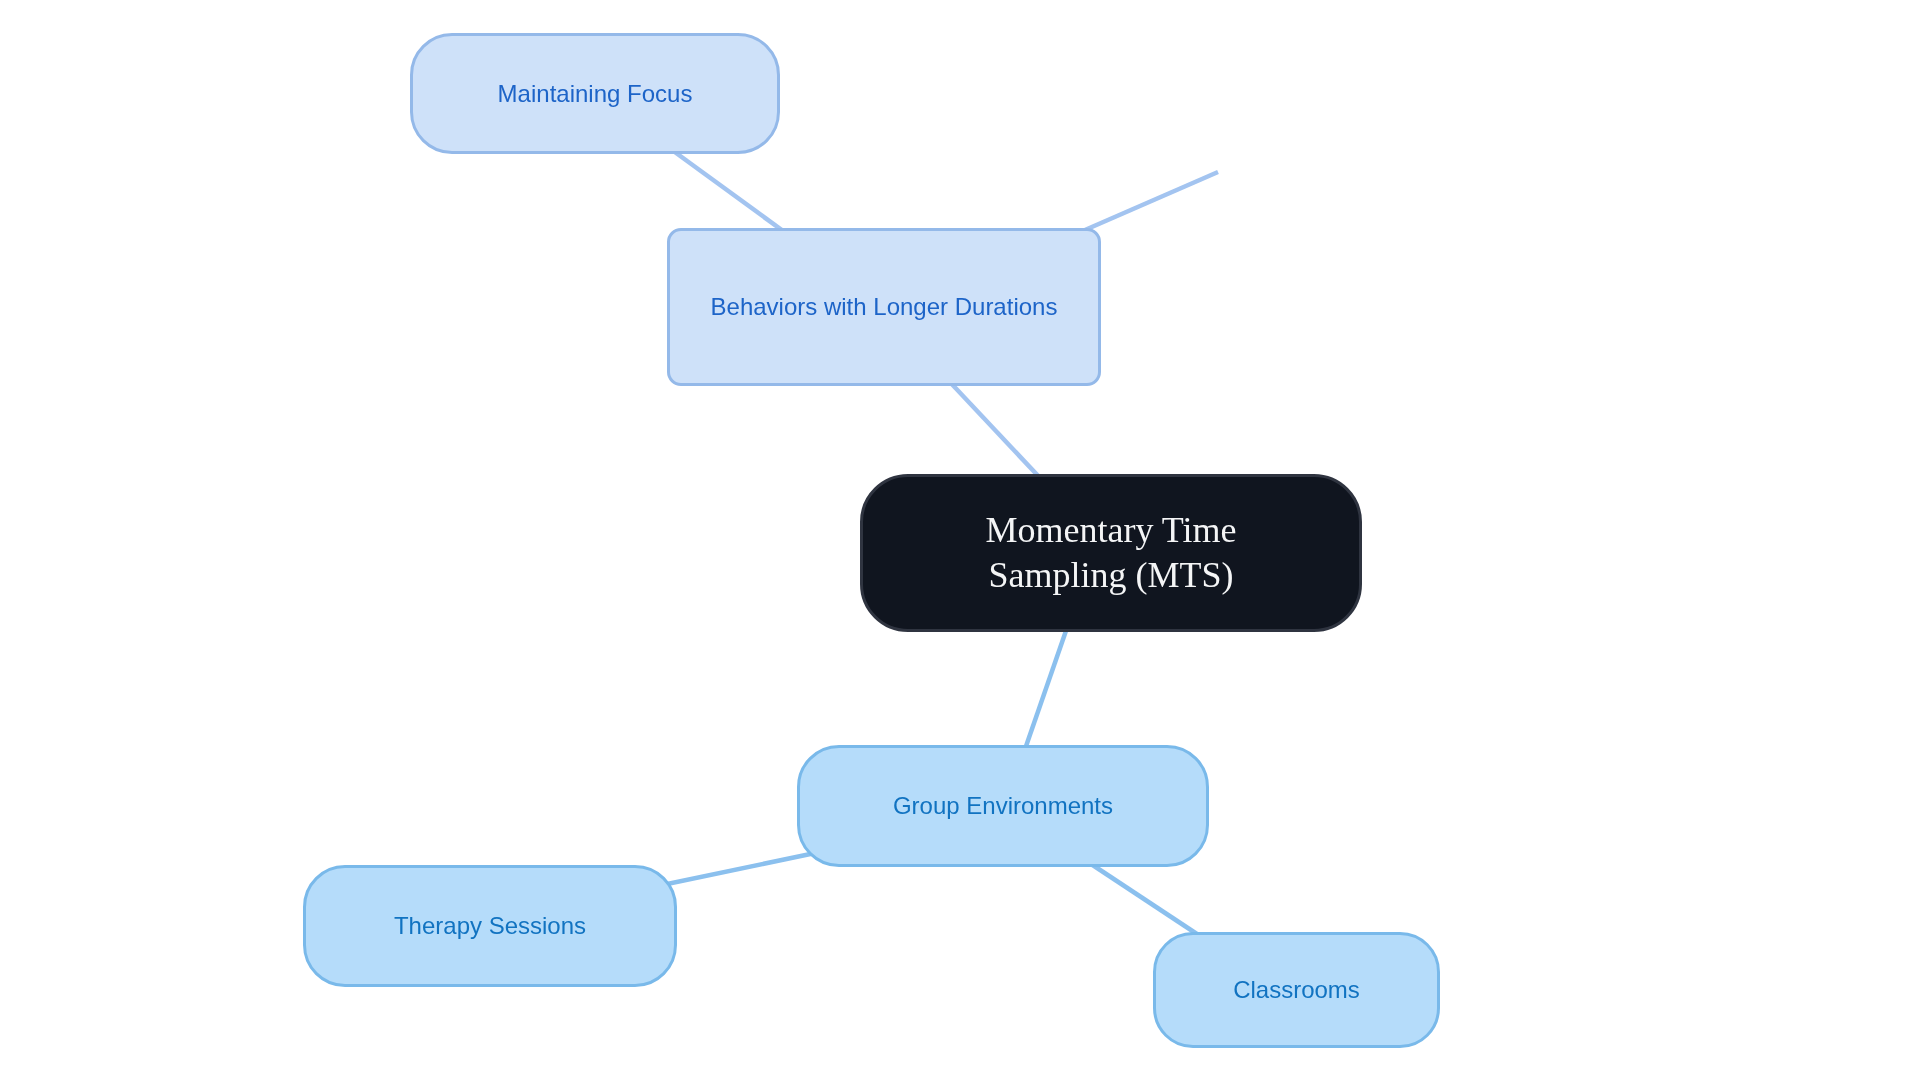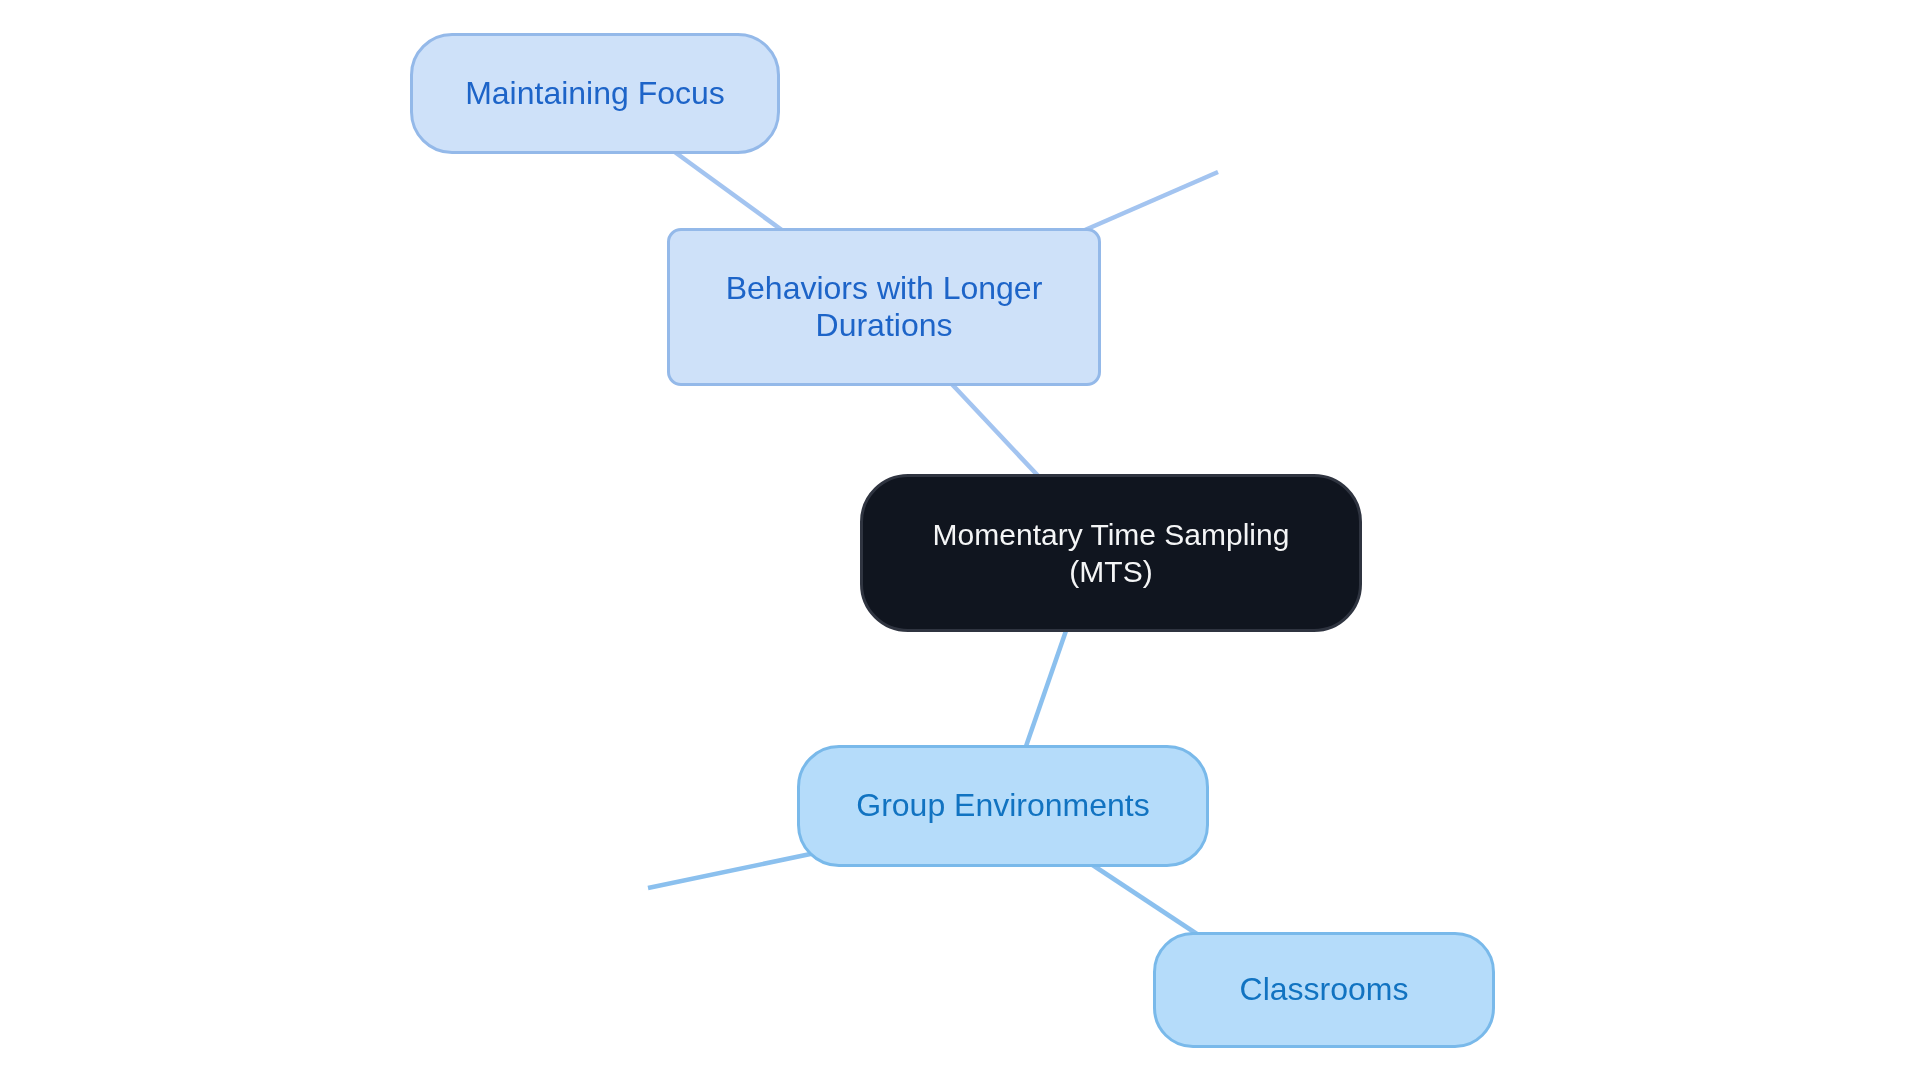--- a/index.html
+++ b/index.html
@@ -29,48 +29,49 @@
     z-index:1;
   }
   .edge-top{stroke:var(--connector-top);stroke-width:4.5;}
   .edge-bottom{stroke:var(--connector-bottom);stroke-width:4.5;}
   .node{
     position:absolute;
     z-index:2;
     display:flex;align-items:center;justify-content:center;
     text-align:center;
     box-sizing:border-box;
-    font-size:32px;
+    font-size:24px;
     line-height:1.16;
     cursor:default;
   }
   .node.top-branch{
     background:var(--branch-top-fill);
     border:3px solid var(--branch-top-border);
     color:var(--branch-top-text);
   }
   .node.bottom-branch{
     background:var(--branch-bottom-fill);
     border:3px solid var(--branch-bottom-border);
     color:var(--branch-bottom-text);
   }
   .node.central{
     background:var(--central-fill);
     border:3px solid var(--central-border);
     color:var(--central-text);
-    font-size:30px;
+    font-size:36px;
     line-height:1.25;
+    font-family:Liberation Serif, serif;
   }
   .node-maintaining-focus{left:410px;top:33px;width:370px;height:121px;border-radius:42px;}
   .node-participating{left:1187px;top:27px;width:436px;height:157px;border-radius:46px;}
   .node-behaviors{left:667px;top:228px;width:434px;height:158px;border-radius:14px;}
   .node-central{left:860px;top:474px;width:502px;height:158px;border-radius:48px;}
   .node-group-environments{left:797px;top:745px;width:412px;height:122px;border-radius:42px;}
   .node-therapy-sessions{left:303px;top:865px;width:374px;height:122px;border-radius:42px;}
-  .node-classrooms{left:1153px;top:932px;width:342px;height:116px;border-radius:40px;}
+  .node-classrooms{left:1153px;top:932px;width:287px;height:116px;border-radius:40px;}
   .node-label{display:block;padding:0 36px;}
   .node-central .node-label{max-width:390px;padding:0 30px;}
   .node-behaviors .node-label{max-width:370px;}
   .node-participating .node-label{max-width:380px;}
 </style>
 </head>
 <body>
 
 <div class="stage">
 
@@ -93,18 +94,21 @@
   </div>
 
   <div class="node central node-central">
     <span class="node-label">Momentary Time Sampling (MTS)</span>
   </div>
 
   <div class="node bottom-branch node-group-environments">
     <span class="node-label">Group Environments</span>
   </div>
 
+  <div class="node bottom-branch node-therapy-sessions">
+    <span class="node-label">Therapy Sessions</span>
+  </div>
 
   <div class="node bottom-branch node-classrooms">
     <span class="node-label">Classrooms</span>
   </div>
 
 </div>
 
 </body></html>

